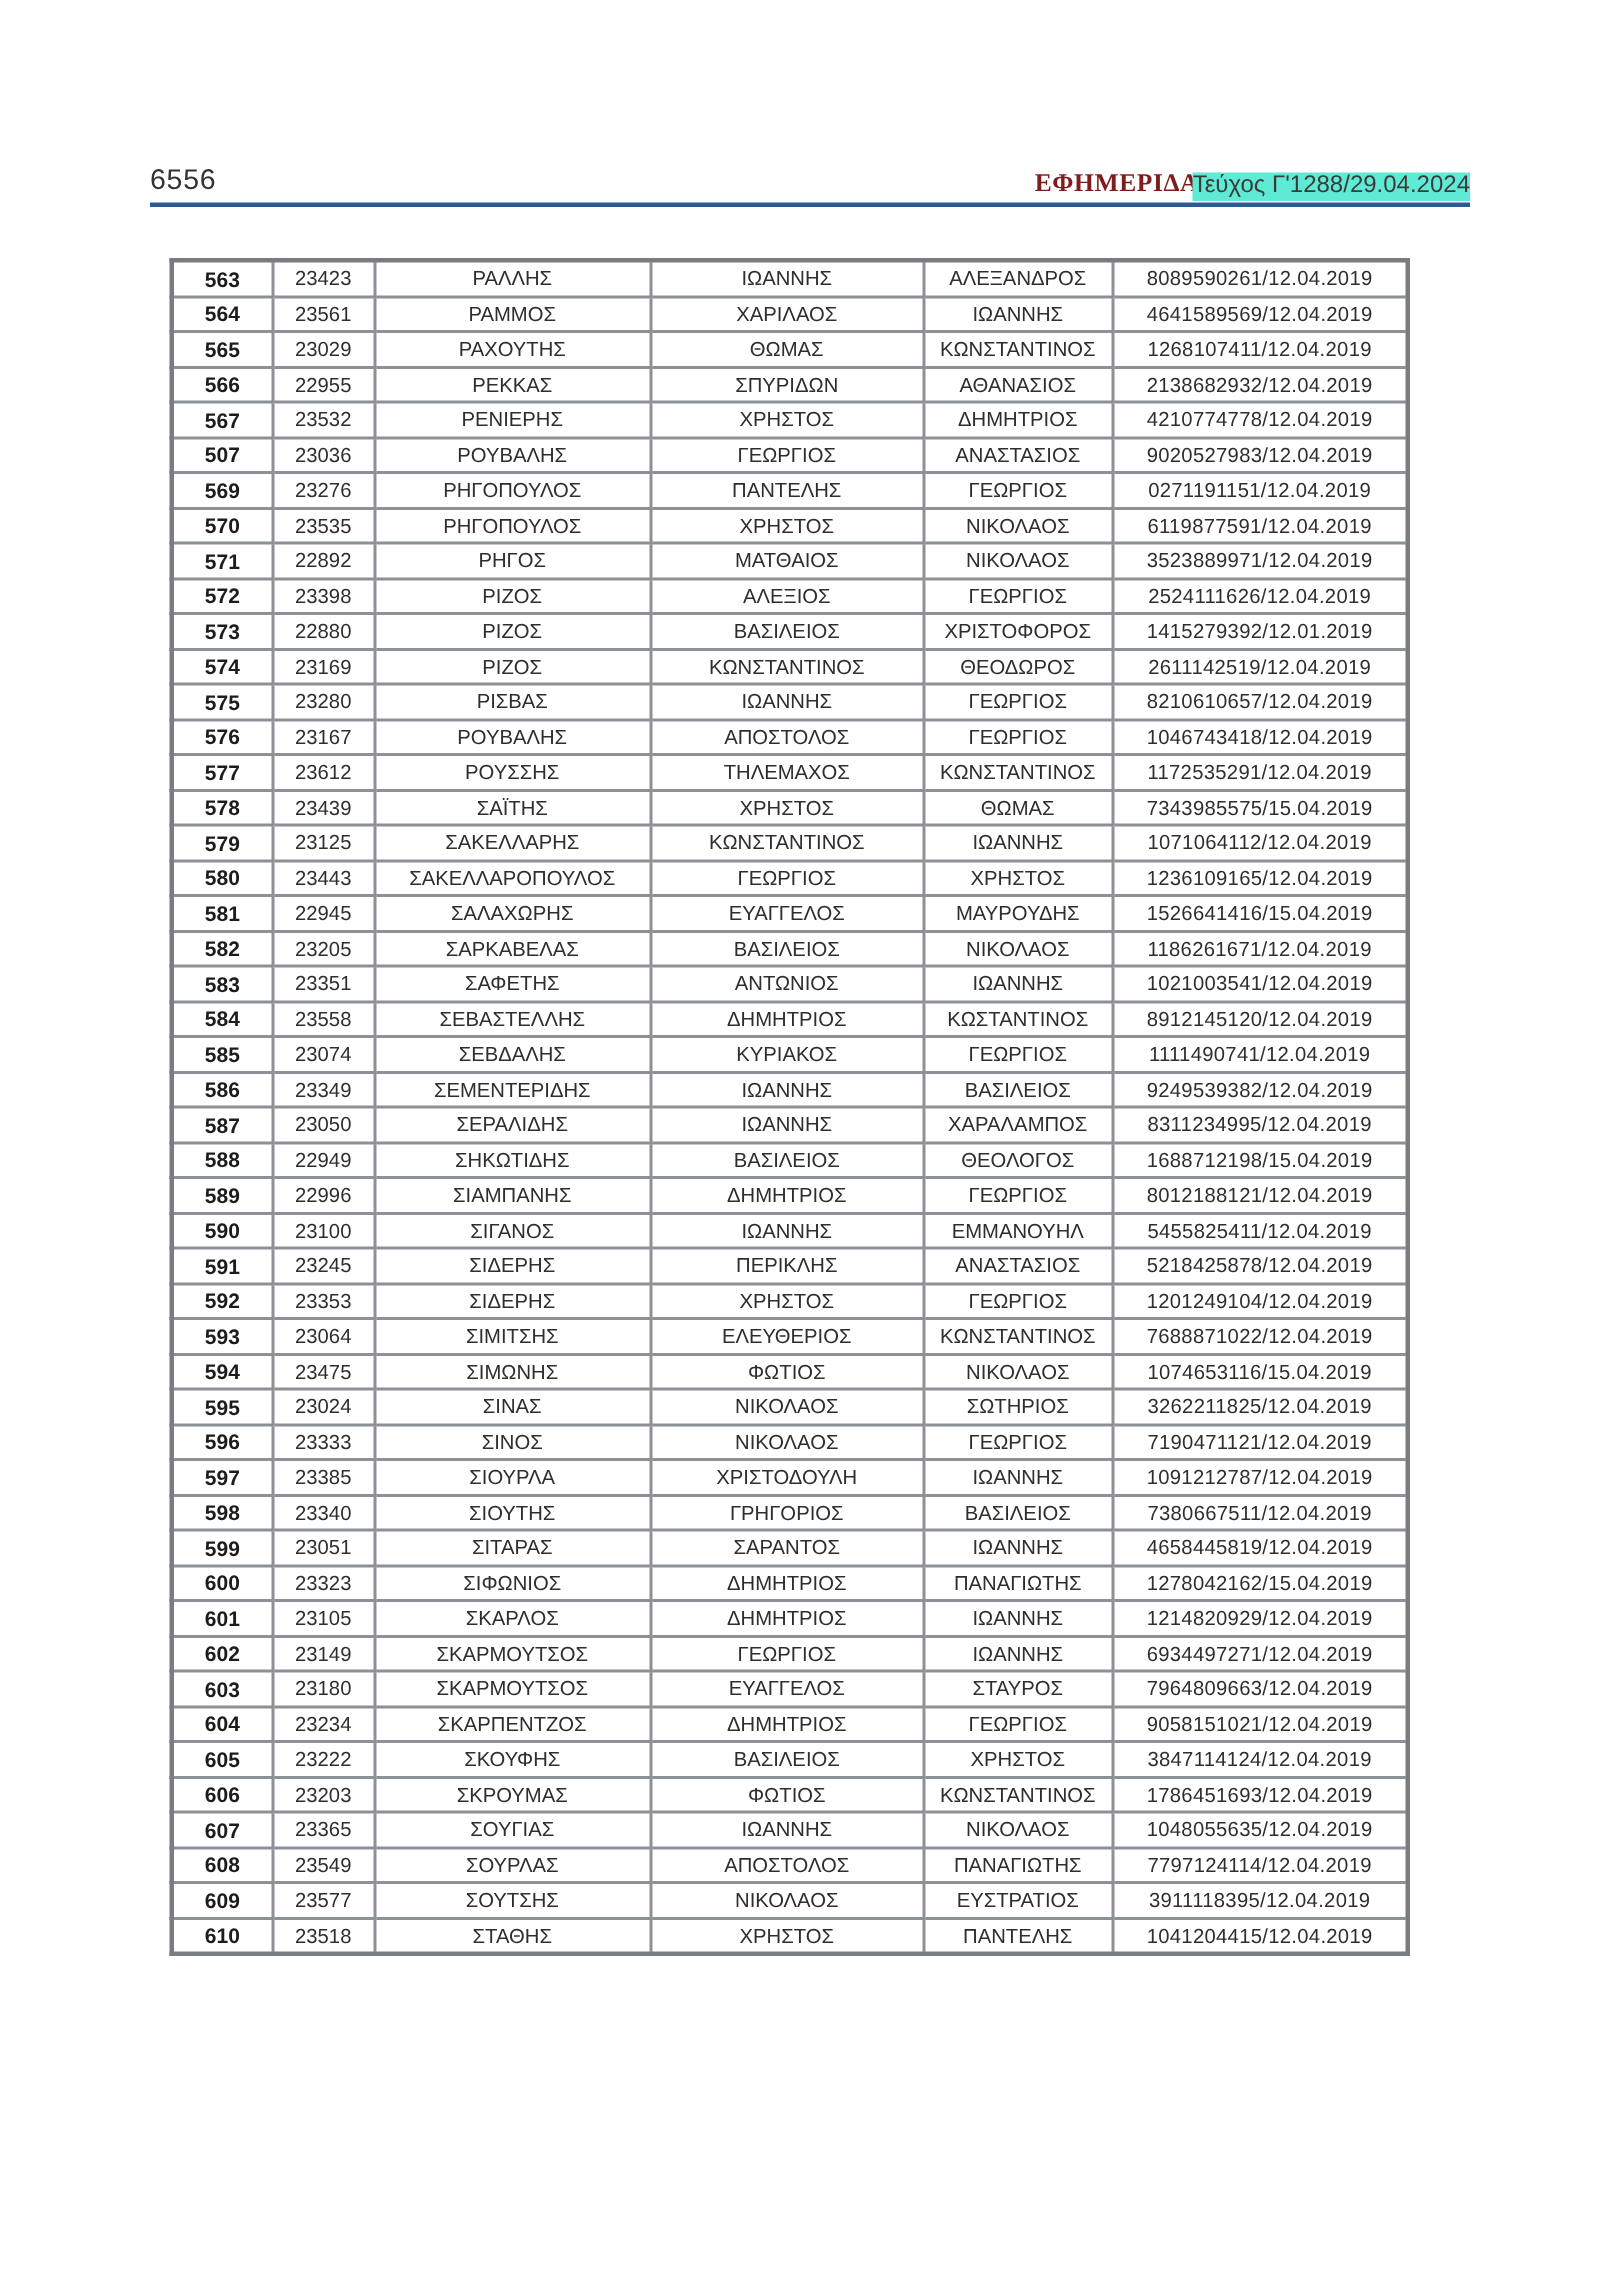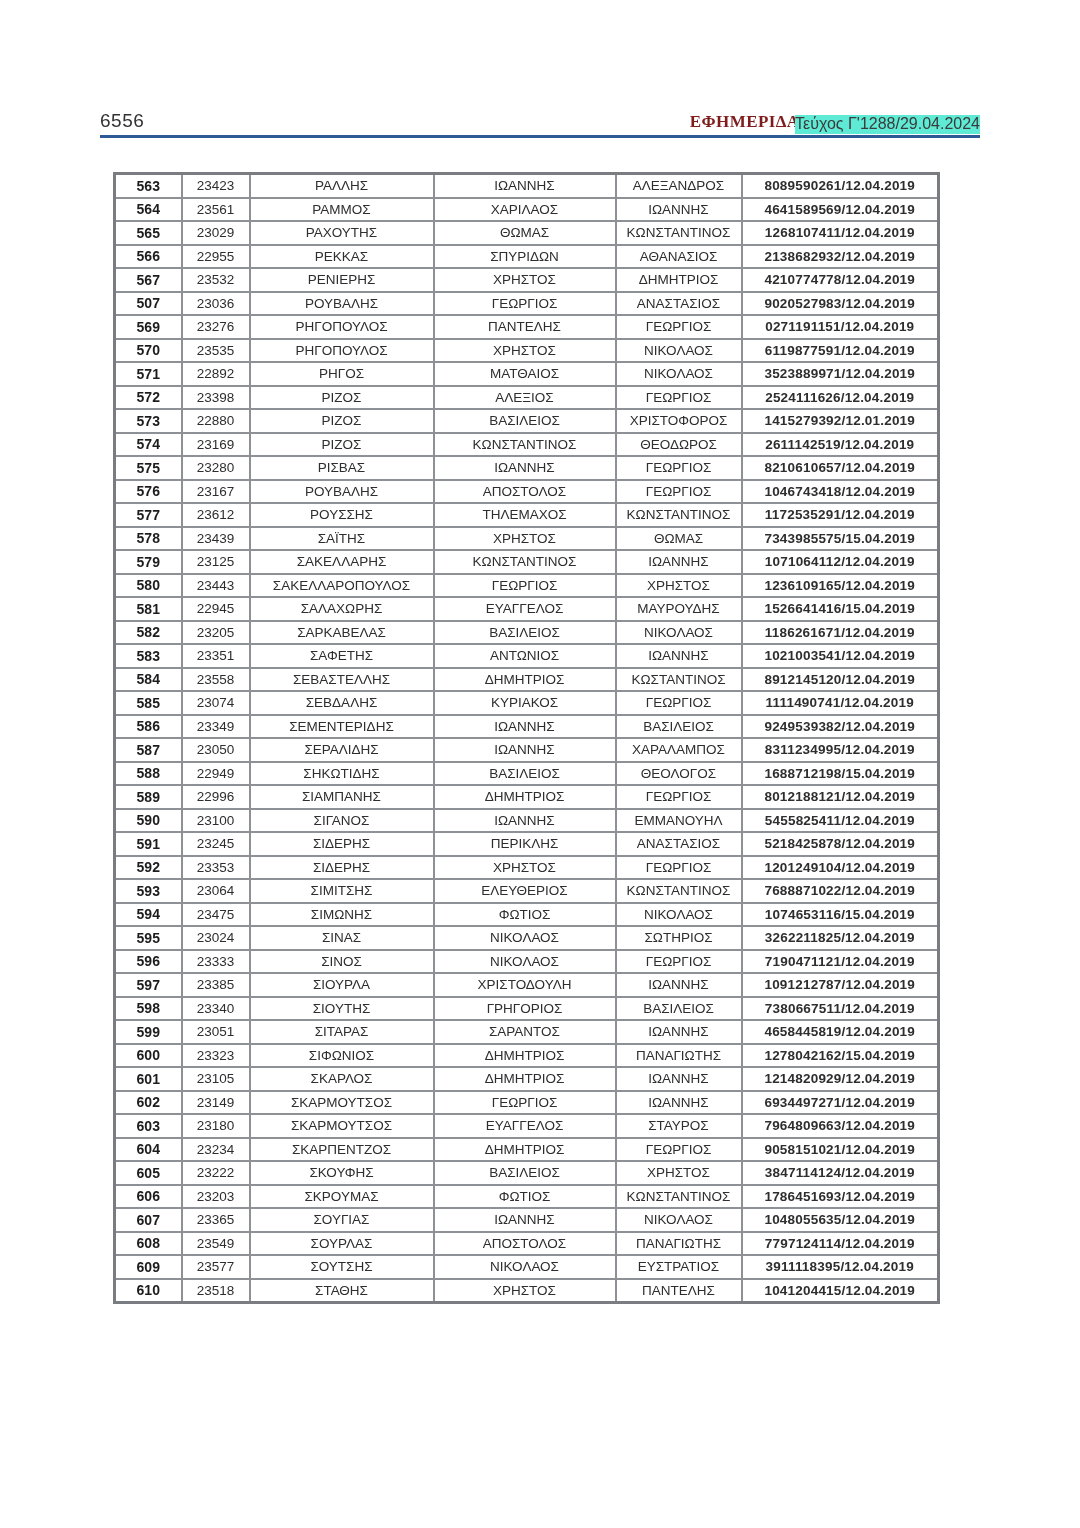--- a/index.html
+++ b/index.html
@@ -62,21 +62,21 @@
     color: #2e2e2e;
     white-space: nowrap;
     overflow: hidden;
     line-height: 1;
   }
   table.gazette td.c-idx {
     font-weight: bold;
     font-size: 14px;
     color: #1c1c1c;
   }
-  table.gazette td.c-num { letter-spacing: 0.2px; font-weight: bold; }
+  table.gazette td.c-num { letter-spacing: 0.2px; }
   col.w-idx    { width: 67px; }
   col.w-id     { width: 68px; }
   col.w-sur    { width: 184px; }
   col.w-first  { width: 182px; }
   col.w-father { width: 126px; }
   col.w-num    { width: 197px; }
 </style>
 </head>
 <body>
 

